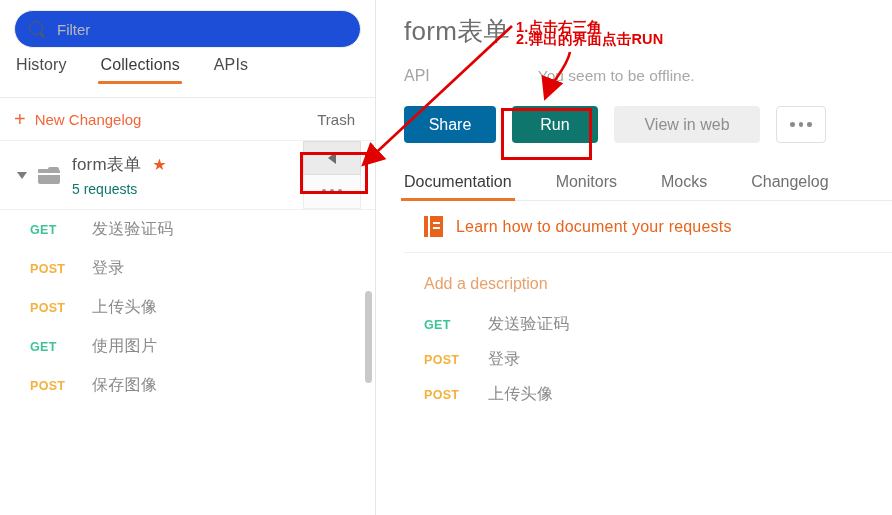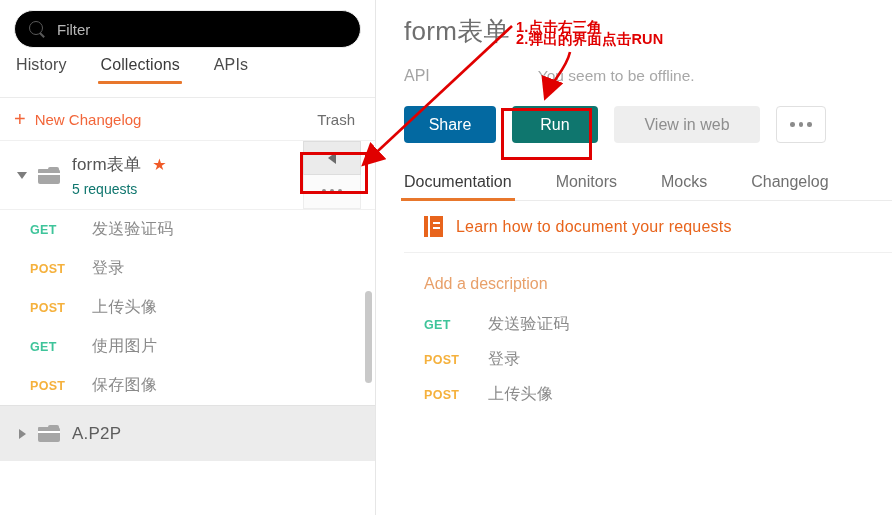--- a/index.html
+++ b/index.html
@@ -30,21 +30,21 @@
     flex-direction: column;
   }
 
   .filter-wrap {
     padding: 10px 14px 8px 14px;
   }
   .filter-bar {
     height: 38px;
     border: 1px solid #ededed;
     border-radius: 19px;
-    background: #000000;
+    background: #1d4ed8;
     display: flex;
     align-items: center;
     padding: 0 14px;
     gap: 11px;
   }
   .search-icon {
     width: 17px; height: 17px;
     flex: 0 0 auto;
     position: relative;
   }
@@ -544,29 +544,20 @@
       </div>
       <div class="req-row">
         <span class="method get">GET</span>
         <span class="req-name">使用图片</span>
       </div>
       <div class="req-row">
         <span class="method post">POST</span>
         <span class="req-name">保存图像</span>
       </div>
 
-      <div class="folder-row">
-        <span class="caret">
-            <i class="caret-right"></i>
-          </span>
-        <span class="folder-icon">
-            <i class="notch"></i>
-          </span>
-        <span class="col-title">A.P2P</span>
-      </div>
 
       <div class="sb-scrollbar"></div>
     </div>
   </div>
 
   <div id="main">
 
     <div class="main-title">form表单</div>
 
     <div class="meta-row">

